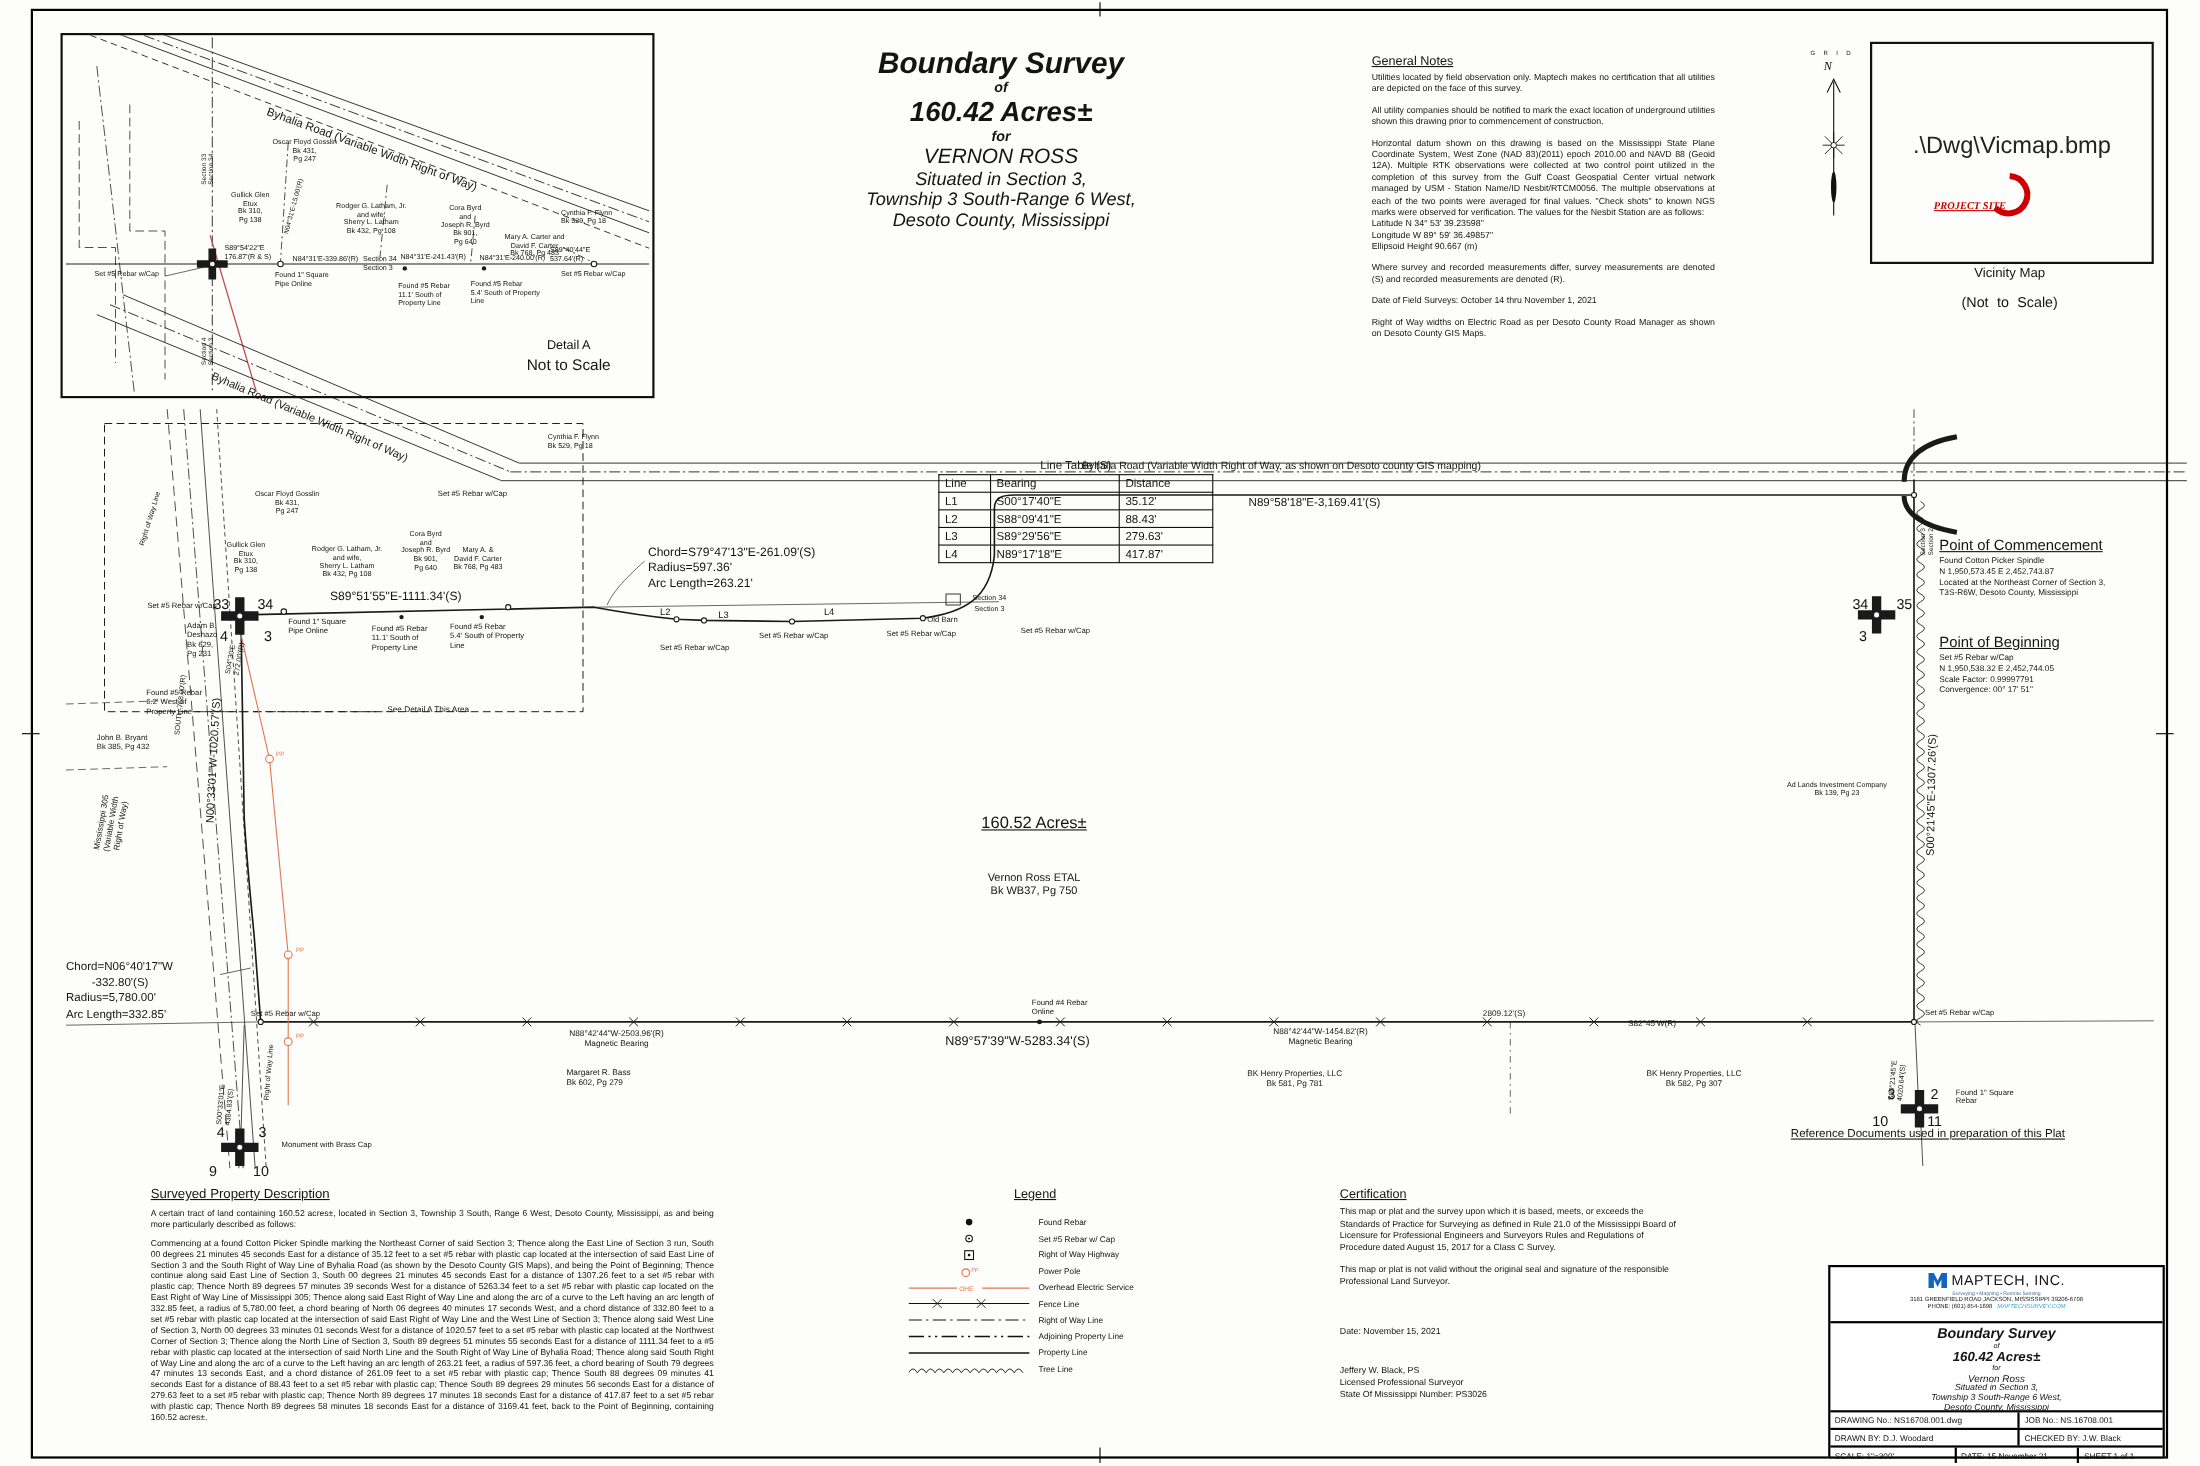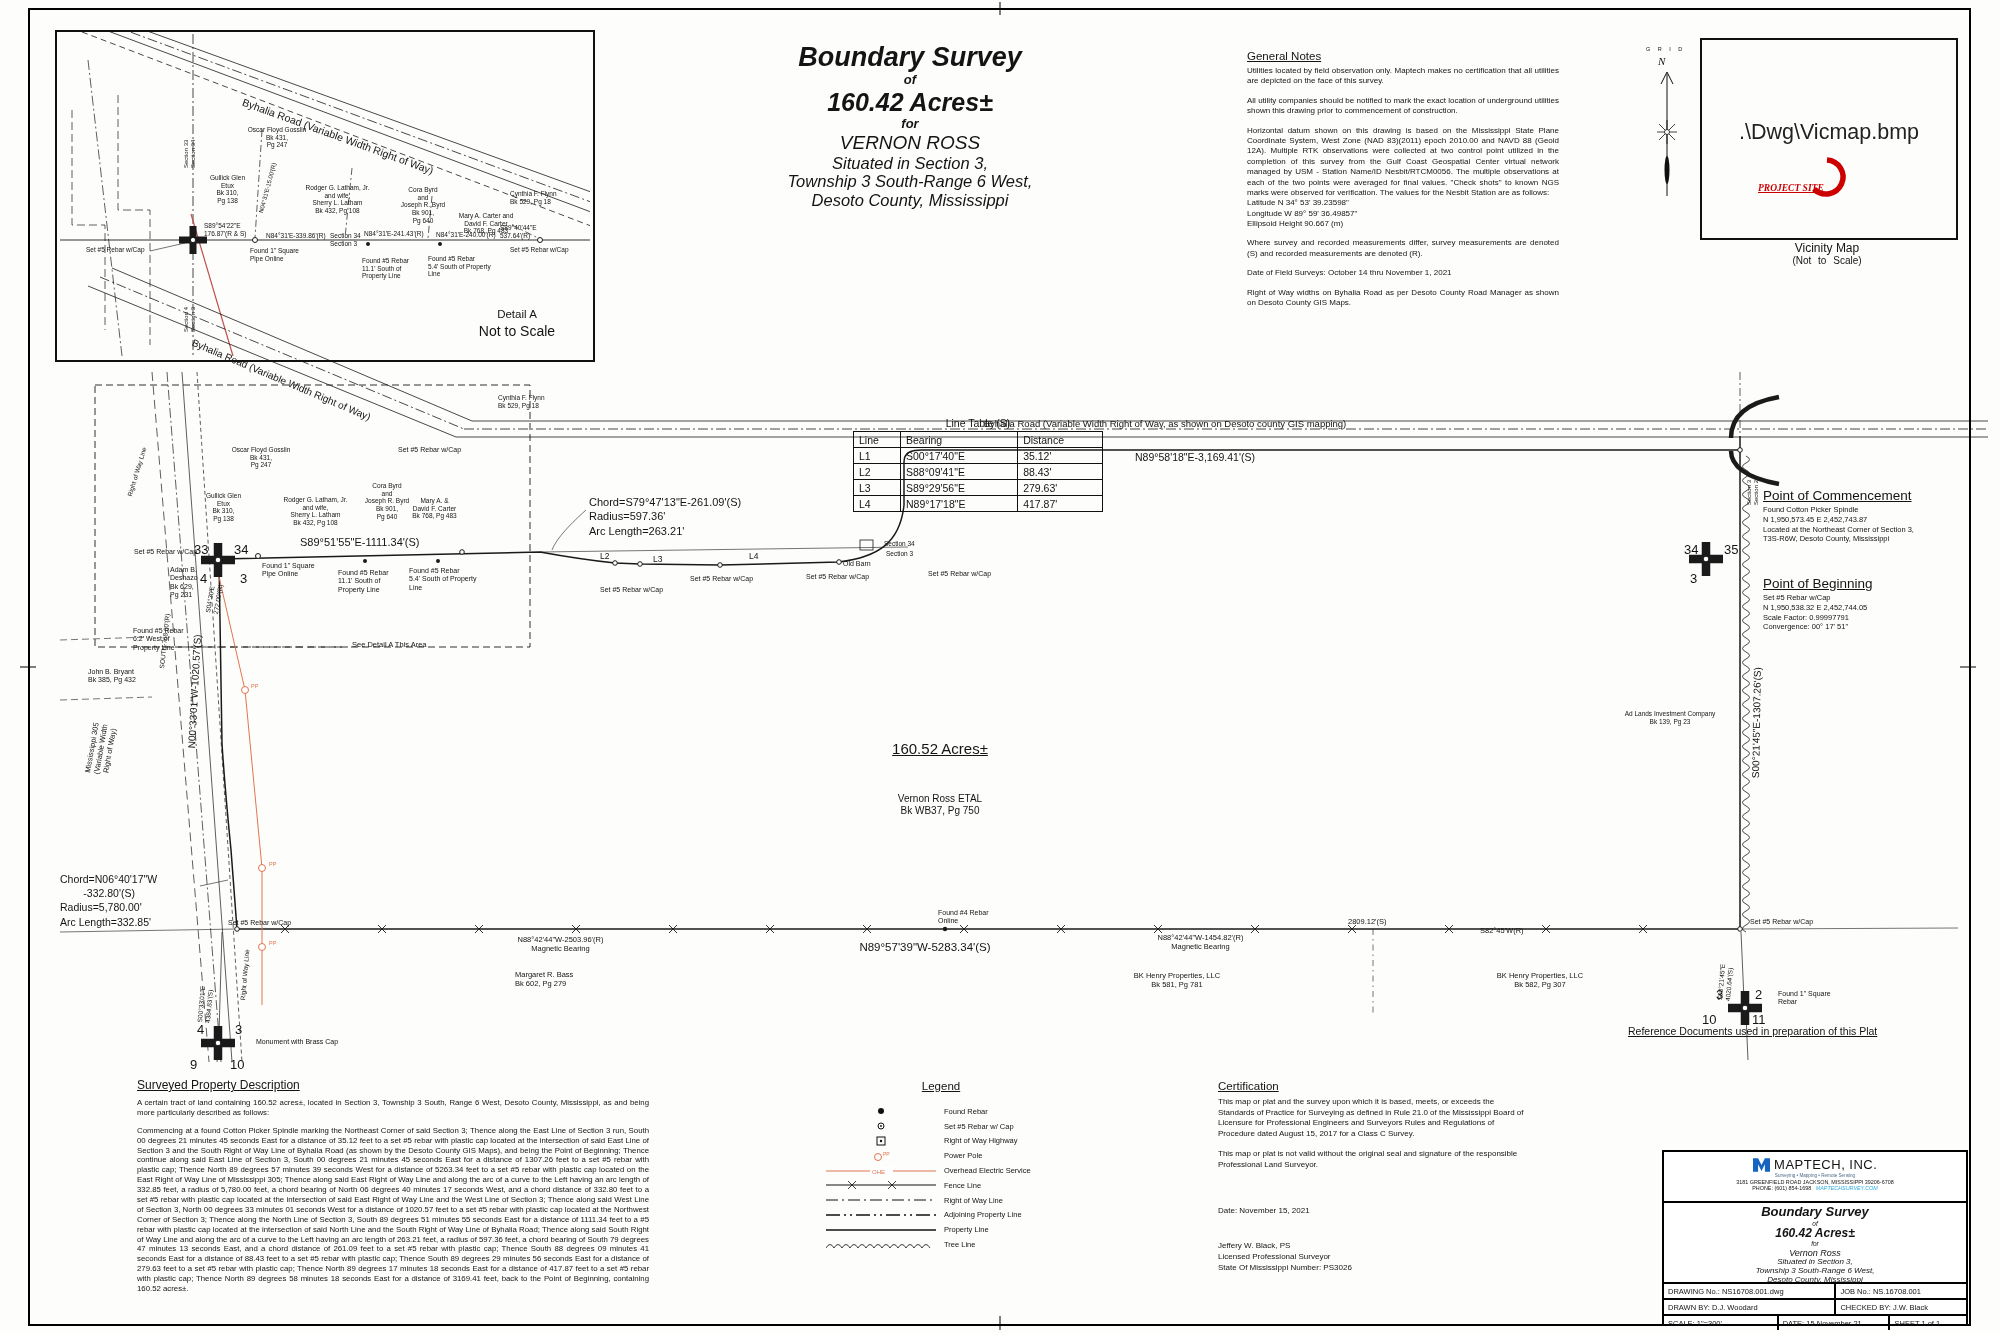--- a/index.html
+++ b/index.html
@@ -8,21 +8,21 @@
   #sheet-border{position:absolute;left:28px;top:8px;width:1939px;height:1314px;border:2.5px solid #000;}
   #plat-svg{position:absolute;left:0;top:0;}
   .plat-label{position:absolute;white-space:pre-wrap;line-height:1.18;transform-origin:0 0;color:#141414;}
   
   #detail-a-box{left:55px;top:30px;width:536px;height:328px;border:2.5px solid #111;}
   #vicinity-box{left:1700px;top:38px;width:254px;height:198px;border:2.5px solid #111;text-align:center;}
   #vicmap-text{margin-top:80px;font-size:21.5px;color:#222;}
   #project-site{position:absolute;left:56px;top:143px;font-family:"Liberation Serif",serif;font-style:italic;font-weight:bold;font-size:9.5px;color:#CC0000;text-decoration:underline;}
   #vicinity-caption{left:1700px;top:241px;width:254px;text-align:center;}
   #vicinity-caption .c1{font-size:12px;}
-  #vicinity-caption .c2{font-size:10px;word-spacing:4px;}
+  #vicinity-caption .c2{font-size:13px;word-spacing:4px;margin-top:12px;}
   #grid-label{left:1646px;top:46px;font-size:5.5px;letter-spacing:3px;}
   #north-n{left:1658px;top:55px;font-size:11px;font-style:italic;font-family:"Liberation Serif",serif;}
   
   #main-title{left:610px;top:42px;width:600px;text-align:center;font-style:italic;line-height:1.15;}
   #main-title .t1{font-size:27px;font-weight:bold;}
   #main-title .t2{font-size:13px;font-weight:bold;}
   #main-title .t3{font-size:25px;font-weight:bold;}
   #main-title .t4{font-size:13px;font-weight:bold;}
   #main-title .t5{font-size:19px;}
   #main-title .t6,#main-title .t7,#main-title .t8{font-size:16.5px;}
@@ -246,21 +246,21 @@
   <h3>General Notes</h3>
   <div id="notes-paras">
       <p>Utilities located by field observation only. Maptech makes no certification that all utilities are depicted on the face of this survey.</p>
       <p>All utility companies should be notified to mark the exact location of underground utilities shown this drawing prior to commencement of construction.</p>
       <p>Horizontal datum shown on this drawing is based on the Mississippi State Plane Coordinate System, West Zone (NAD 83)(2011) epoch 2010.00 and NAVD 88 (Geoid 12A).  Multiple RTK observations were collected at two control point utilized in the completion of this survey from the Gulf Coast Geospatial Center virtual network managed by USM - Station Name/ID Nesbit/RTCM0056.  The multiple observations at each of the two points were averaged for final values.  "Check shots" to known NGS marks were observed for verification.  The values for the Nesbit Station are as follows:
 Latitude N 34° 53' 39.23598"
 Longitude W 89° 59' 36.49857"
 Ellipsoid Height 90.667 (m)</p>
       <p>Where survey and recorded measurements differ, survey measurements are denoted (S) and recorded measurements are denoted (R).</p>
       <p>Date of Field Surveys: October 14 thru November 1, 2021</p>
-      <p>Right of Way widths on Byhalia Road as per Desoto County Road Manager as shown on Desoto County GIS Maps.</p>
+      <p>Right of Way widths on Electric Road as per Desoto County Road Manager as shown on Desoto County GIS Maps.</p>
     </div>
 </div>
 
 <div id="grid-label" class="abs">G R I D</div>
 <div id="north-n" class="abs">N</div>
 
 <div id="vicinity-box" class="abs">
   <div id="vicmap-text">.\Dwg\Vicmap.bmp</div>
   <div id="project-site">PROJECT SITE</div>
 </div>

